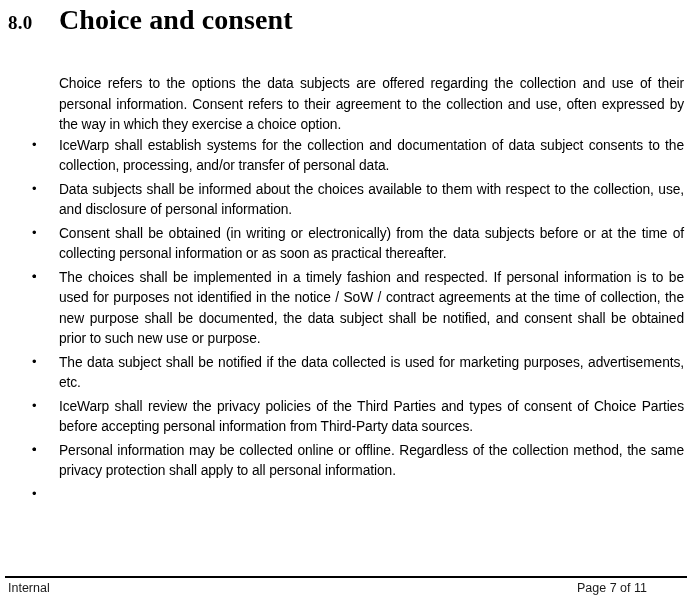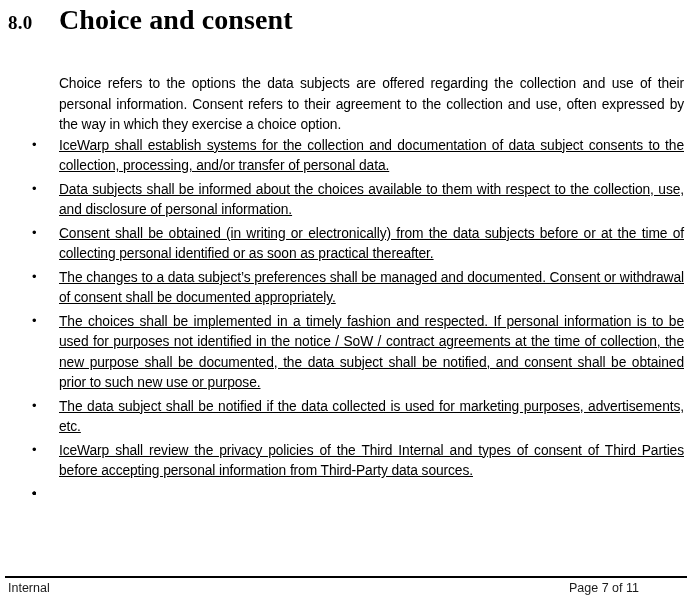--- a/index.html
+++ b/index.html
@@ -57,21 +57,21 @@
     position: relative;
     margin: 0 0 3px 0;
   }
   .marker {
     position: absolute;
     left: -27px;
     top: -1px;
     font-size: 13px;
     letter-spacing: 0;
   }
-  .btext { display: inline; text-decoration: underline; }
+  .btext { display: inline; }
   .condensed {
     word-spacing: -1.7px;
     letter-spacing: -0.35px;
   }
   
   .footer {
     position: absolute;
     left: 5px;
     right: 4px;
     top: 576px;
@@ -87,21 +87,21 @@
     line-height: 17px;
     color: #1a1a1a;
   }
   .footer-classification {
     position: absolute;
     left: 3px;
     top: 2px;
   }
   .footer-page {
     position: absolute;
-    right: 48px;
+    right: 40px;
     top: 2px;
   }
 </style>
 </head>
 <body>
 
 <div class="page">
 
   <div class="heading">
     <span class="h-num">8.0</span>
@@ -115,43 +115,43 @@
       <li>
         <span class="marker">•</span>
         <span class="btext">IceWarp shall establish systems for the collection and documentation of data subject consents to the collection, processing, and/or transfer of personal data.</span>
       </li>
       <li>
         <span class="marker">•</span>
         <span class="btext">Data subjects shall be informed about the choices available to them with respect to the collection, use, and disclosure of personal information.</span>
       </li>
       <li>
         <span class="marker">•</span>
-        <span class="btext">Consent shall be obtained (in writing or electronically) from the data subjects before or at the time of collecting personal identified or as soon as practical thereafter.</span>
+        <span class="btext">Consent shall be obtained (in writing or electronically) from the data subjects before or at the time of collecting personal information or as soon as practical thereafter.</span>
       </li>
       <li>
         <span class="marker">•</span>
-        <span class="btext">The changes to a data subject’s preferences shall be managed and documented. Consent or withdrawal of consent shall be documented appropriately.</span>
       </li>
       <li>
         <span class="marker">•</span>
         <span class="btext">The choices shall be implemented in a timely fashion and respected. If personal information is to be used for purposes not identified in the notice / SoW / contract agreements at the time of collection, the new purpose shall be documented, the data subject shall be notified, and consent shall be obtained prior to such new use or purpose.</span>
       </li>
       <li>
         <span class="marker">•</span>
         <span class="btext">The data subject shall be notified if the data collected is used for marketing purposes, advertisements, etc.</span>
       </li>
       <li>
         <span class="marker">•</span>
-        <span class="btext">IceWarp shall review the privacy policies of the Third Internal and types of consent of Third Parties before accepting personal information from Third-Party data sources.</span>
+        <span class="btext">IceWarp shall review the privacy policies of the Third Parties and types of consent of Choice Parties before accepting personal information from Third-Party data sources.</span>
       </li>
       <li>
         <span class="marker">•</span>
       </li>
       <li>
         <span class="marker">•</span>
+        <span class="btext">Personal information may be collected online or offline. Regardless of the collection method, the same privacy protection shall apply to all personal information.</span>
       </li>
       <li>
         <span class="marker">•</span>
       </li>
     </ul>
   </div>
 
   <div class="footer">
     <div class="footer-line"></div>
     <div class="footer-row">

